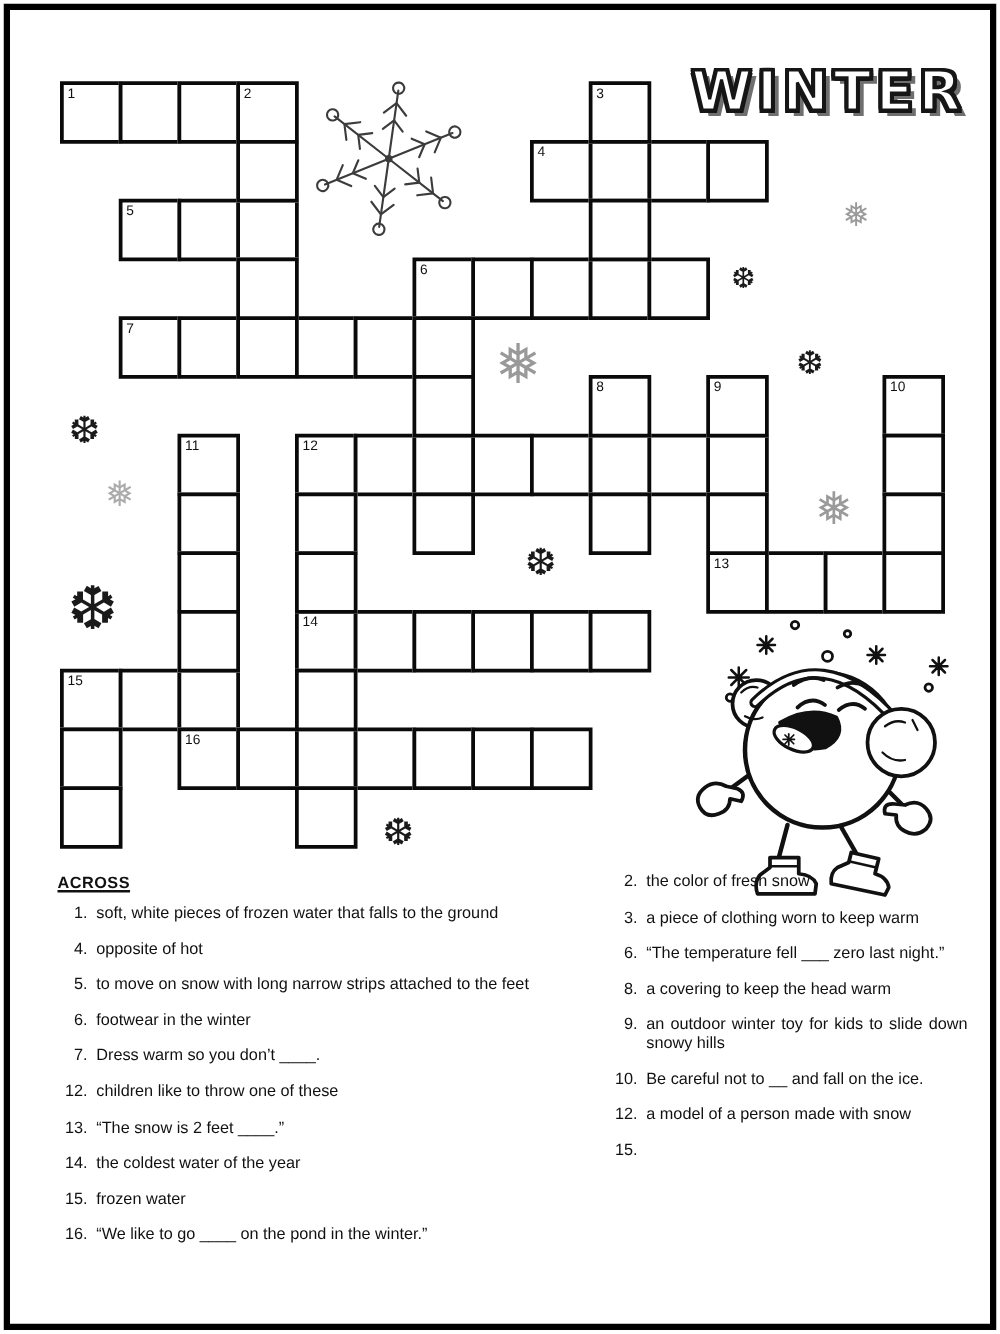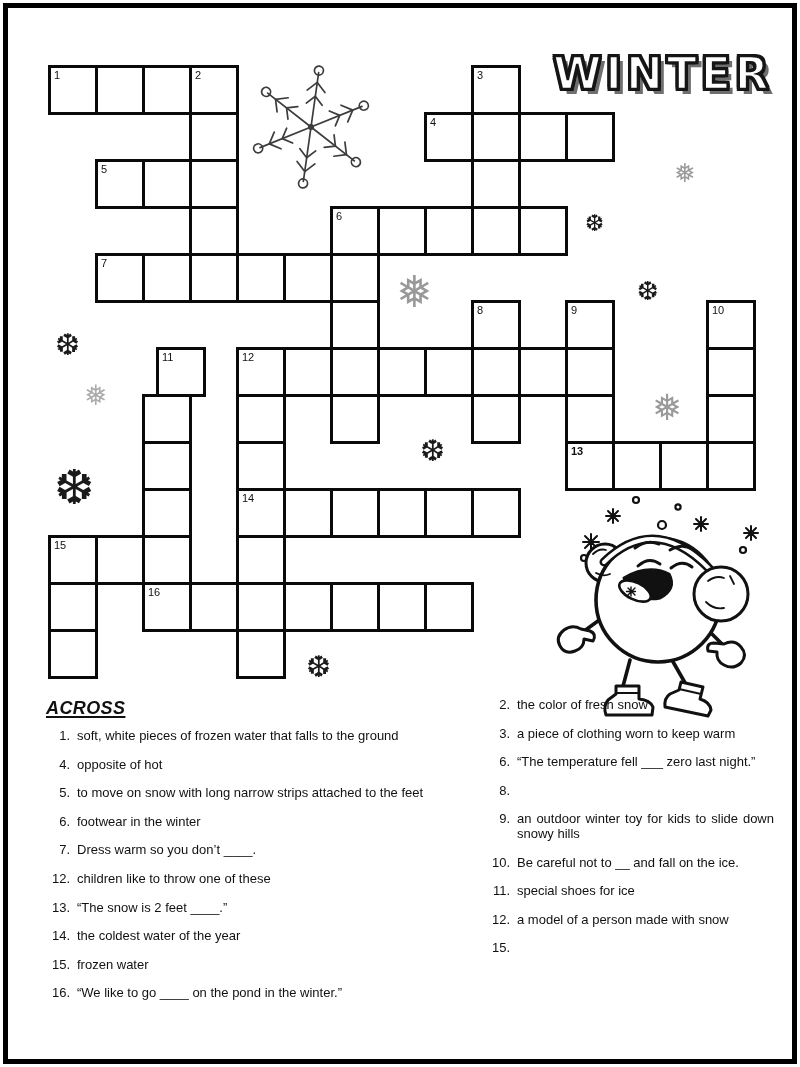--- a/index.html
+++ b/index.html
@@ -29,23 +29,23 @@
         font-family:"Liberation Sans",sans-serif;color:#111;}
 
   
   .flake{position:absolute;z-index:3;font-family:"DejaVu Sans",sans-serif;line-height:1;
          user-select:none;}
   .bigflake{position:absolute;z-index:3;}
   .snowman{position:absolute;z-index:6;}
 
   
   .clues{position:absolute;z-index:8;}
-  .clues h2{margin:0 0 10px 0;font-size:18px;letter-spacing:.4px;
+  .clues h2{margin:0 0 10px 0;font-size:13px;letter-spacing:.4px;
             text-decoration:underline;text-underline-offset:2px;
-            text-decoration-thickness:2px;font-style:italic;}
+            text-decoration-thickness:2px;}
   .clue-list{list-style:none;margin:0;padding:0;}
   .clue{display:flex;margin-bottom:14px;font-size:13px;line-height:14.6px;}
   .clue .num{flex:0 0 24px;text-align:right;margin-right:7px;white-space:nowrap;}
   .clue .txt{flex:1 1 auto;}
   #across-clues{left:46px;top:698px;width:382px;}
   #down-clues{left:486px;top:698px;width:288px;}
   #down-clues .txt{text-align:justify;}
 
   .brand-footer{position:absolute;right:21px;top:1013px;z-index:8;
     font-size:23.5px;font-weight:bold;color:#1c1cbe;letter-spacing:.3px;}
@@ -132,21 +132,21 @@
       <div class="cell" style="left: 236px; top: 347px;">
         <span class="cnum">12</span>
       </div>
       <div class="cell" style="left: 283px; top: 347px;"></div>
       <div class="cell" style="left: 330px; top: 347px;"></div>
       <div class="cell" style="left: 377px; top: 347px;"></div>
       <div class="cell" style="left: 424px; top: 347px;"></div>
       <div class="cell" style="left: 471px; top: 347px;"></div>
       <div class="cell" style="left: 518px; top: 347px;"></div>
       <div class="cell" style="left: 565px; top: 347px;"></div>
-      <div class="cell" style="left: 565px; top: 441px; font-weight: bold;">
+      <div class="cell" style="left: 565px; top: 441px;">
         <span class="cnum">13</span>
       </div>
       <div class="cell" style="left: 612px; top: 441px;"></div>
       <div class="cell" style="left: 659px; top: 441px;"></div>
       <div class="cell" style="left: 706px; top: 441px;"></div>
       <div class="cell" style="left: 236px; top: 488px;">
         <span class="cnum">14</span>
       </div>
       <div class="cell" style="left: 283px; top: 488px;"></div>
       <div class="cell" style="left: 330px; top: 488px;"></div>
@@ -181,21 +181,21 @@
       <div class="cell" style="left: 471px; top: 394px;"></div>
       <div class="cell" style="left: 565px; top: 300px;">
         <span class="cnum">9</span>
       </div>
       <div class="cell" style="left: 565px; top: 394px;"></div>
       <div class="cell" style="left: 706px; top: 300px; text-decoration: underline;">
         <span class="cnum">10</span>
       </div>
       <div class="cell" style="left: 706px; top: 347px;"></div>
       <div class="cell" style="left: 706px; top: 394px;"></div>
-      <div class="cell" style="left: 156px; top: 347px;">
+      <div class="cell" style="left: 142px; top: 347px;">
         <span class="cnum">11</span>
       </div>
       <div class="cell" style="left: 142px; top: 394px;"></div>
       <div class="cell" style="left: 142px; top: 441px;"></div>
       <div class="cell" style="left: 142px; top: 488px;"></div>
       <div class="cell" style="left: 236px; top: 394px;"></div>
       <div class="cell" style="left: 236px; top: 441px;"></div>
       <div class="cell" style="left: 236px; top: 535px;"></div>
       <div class="cell" style="left: 236px; top: 629px;"></div>
       <div class="cell" style="left: 48px; top: 582px;"></div>
@@ -309,32 +309,29 @@
         <li class="clue">
           <span class="num">3.</span>
           <span class="txt">a piece of clothing worn to keep warm</span>
         </li>
         <li class="clue">
           <span class="num">6.</span>
           <span class="txt">“The temperature fell ___ zero last night.”</span>
         </li>
         <li class="clue">
           <span class="num">8.</span>
+          <span class="txt">a covering to keep the head warm</span>
         </li>
         <li class="clue">
           <span class="num">9.</span>
           <span class="txt">an outdoor winter toy for kids to slide down snowy hills</span>
         </li>
         <li class="clue">
           <span class="num">10.</span>
           <span class="txt">Be careful not to __ and fall on the ice.</span>
-        </li>
-        <li class="clue">
-          <span class="num">11.</span>
-          <span class="txt">special shoes for ice</span>
         </li>
         <li class="clue">
           <span class="num">12.</span>
           <span class="txt">a model of a person made with snow</span>
         </li>
         <li class="clue">
           <span class="num">15.</span>
         </li>
       </ol>
   </div>

